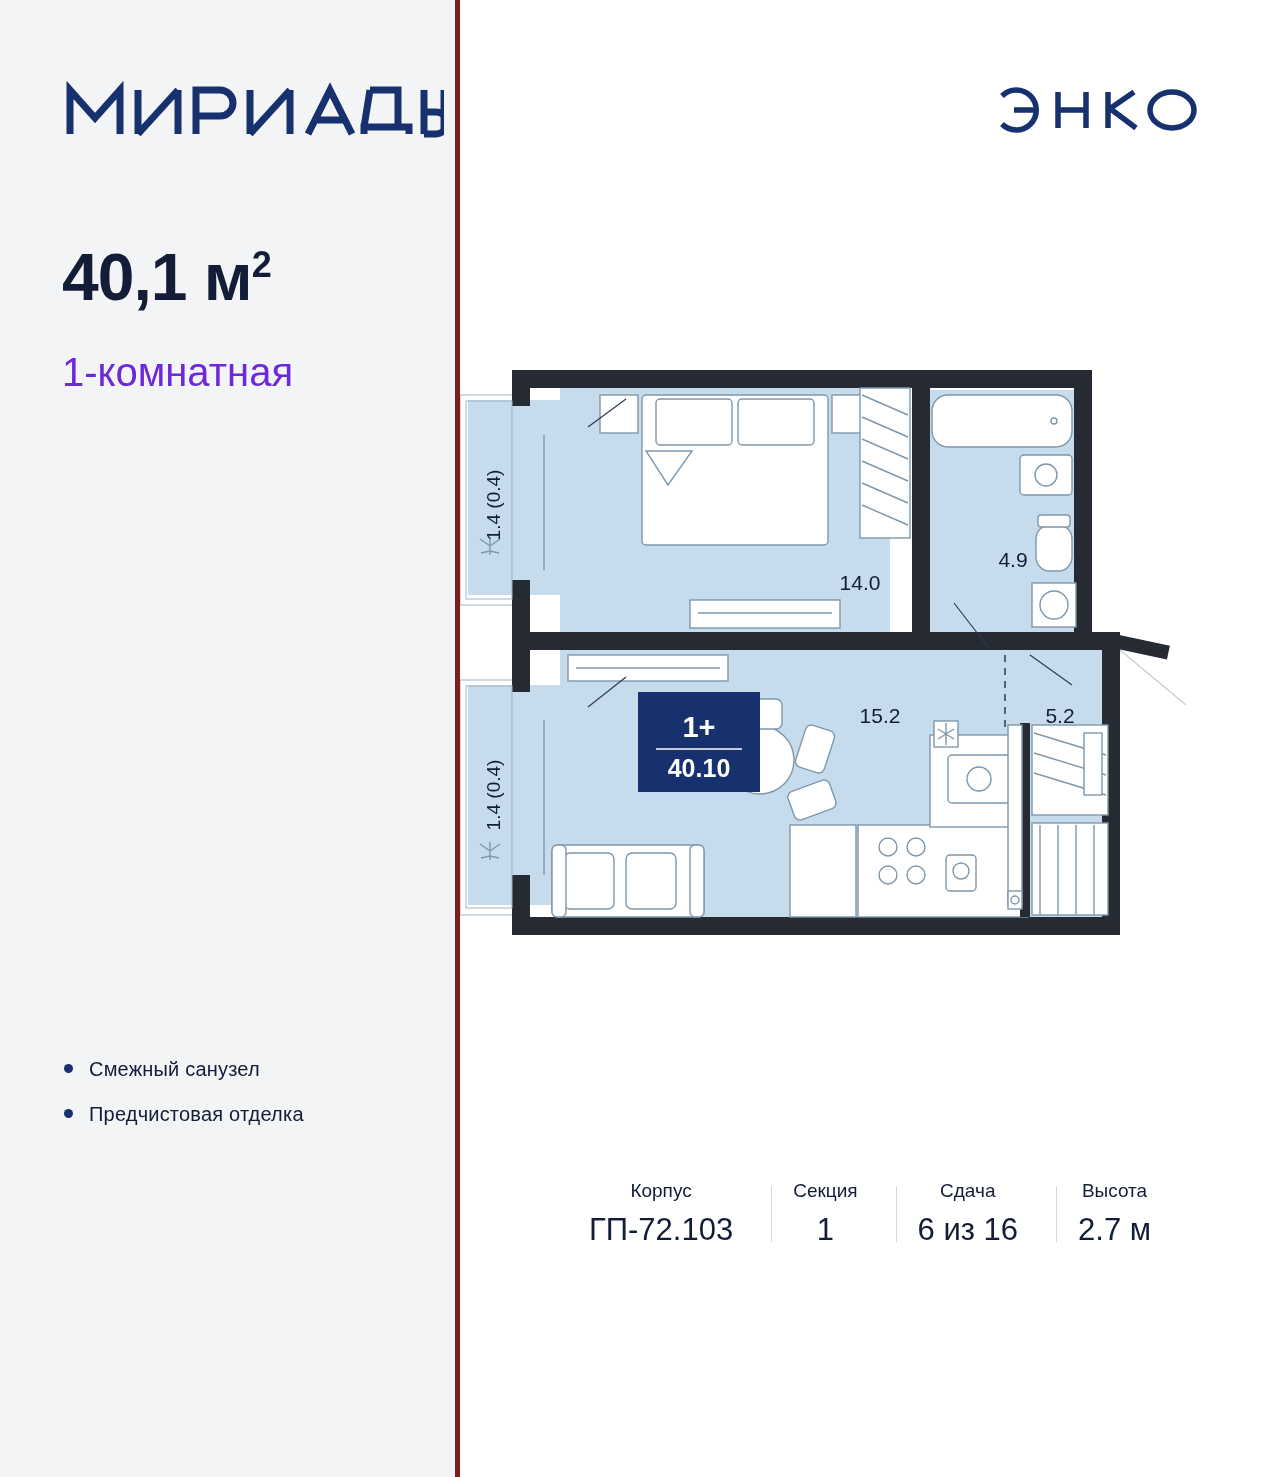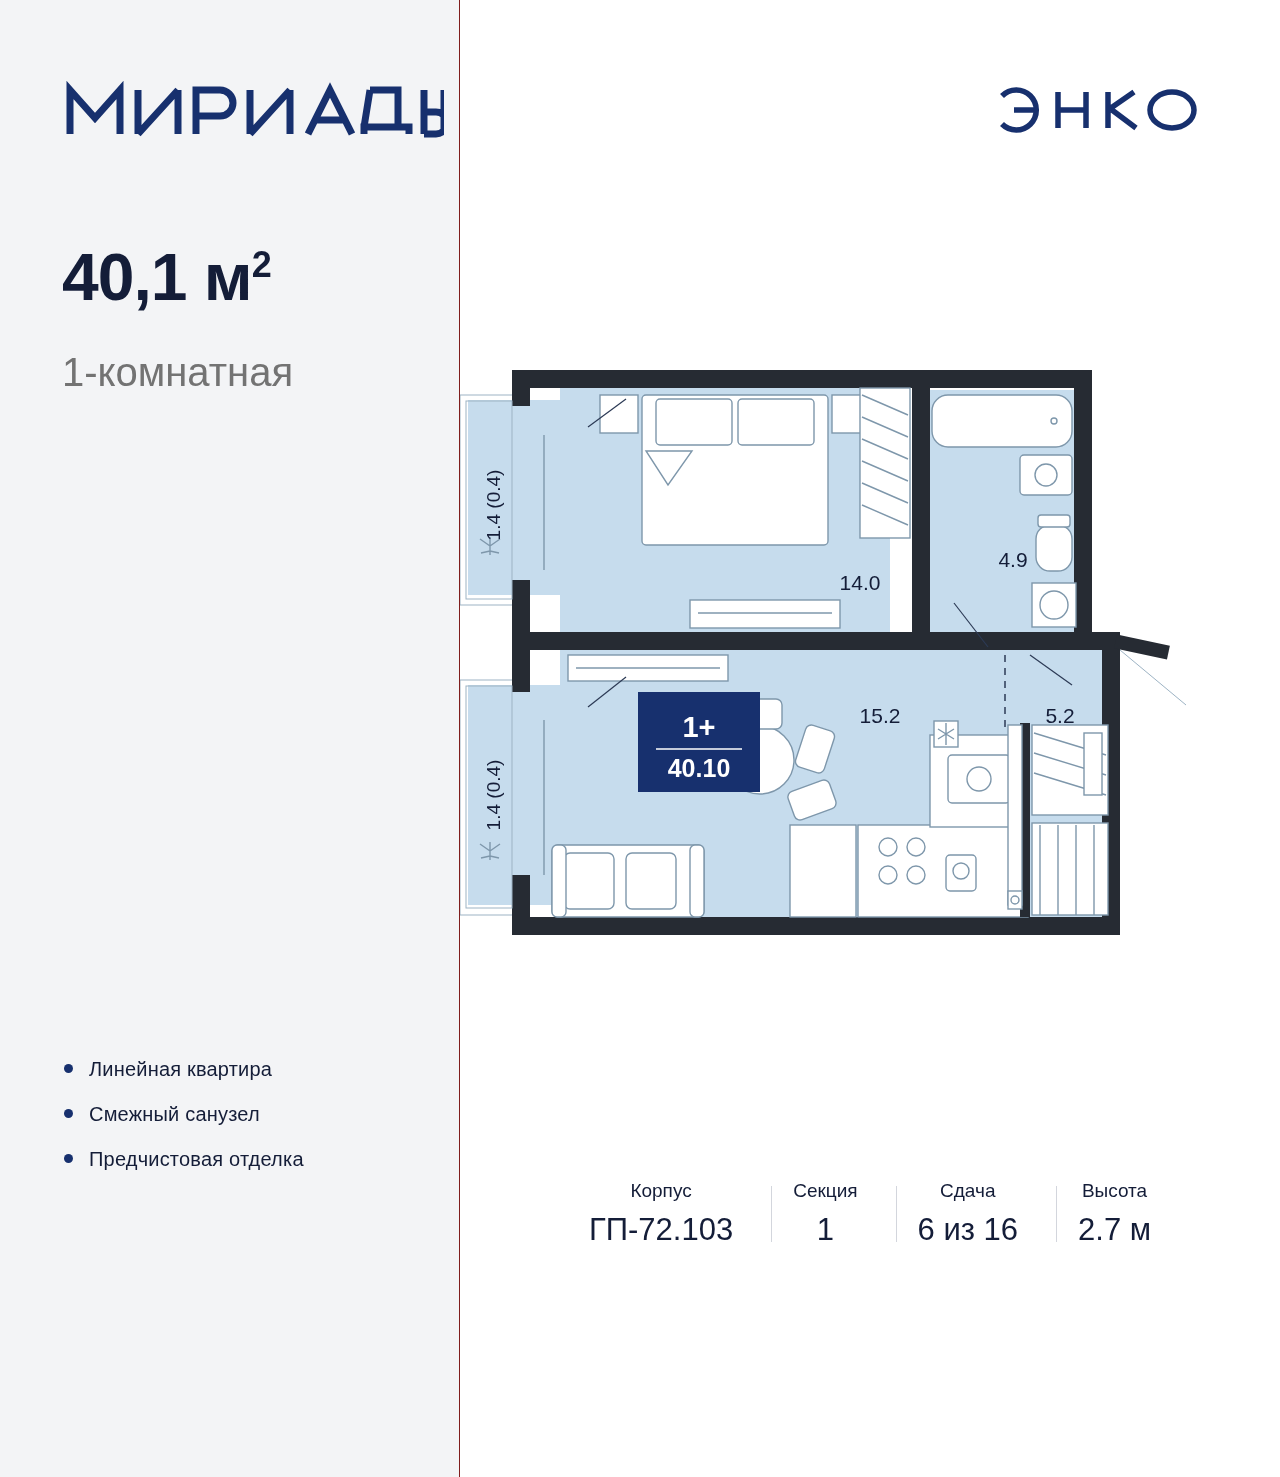--- a/index.html
+++ b/index.html
@@ -16,21 +16,21 @@
     overflow: hidden;
   }
 
   
   .left-panel {
     position: absolute;
     left: 0; top: 0;
     width: 460px;
     height: 1477px;
     background: #f3f4f6;
-    border-right: 1px solid #7f1d1d;
+    border-right: 5px solid #7f1d1d;
     box-sizing: border-box;
   }
 
   .brand-logo {
     position: absolute;
     left: 64px;
     top: 78px;
     width: 380px;
     height: 64px;
   }
@@ -50,21 +50,21 @@
     font-size: 36px;
     vertical-align: super;
     line-height: 0;
   }
   .rooms-label {
     position: absolute;
     left: 62px;
     top: 350px;
     font-size: 40px;
     font-weight: 400;
-    color: #737373;
+    color: #6d28d9;
     line-height: 1.1;
     white-space: nowrap;
   }
 
   .features {
     position: absolute;
     left: 64px;
     top: 1058px;
     width: 380px;
   }
@@ -175,24 +175,20 @@
     </svg>
   </div>
 
   <div class="area-value">
     <span>40,1 м</span><sup>2</sup>
   </div>
 
   <div class="rooms-label">1-комнатная</div>
 
   <div class="features">
-    <div class="feature">
-      <span class="bullet"></span>
-      <span>Линейная квартира</span>
-    </div>
     <div class="feature">
       <span class="bullet"></span>
       <span>Смежный санузел</span>
     </div>
     <div class="feature">
       <span class="bullet"></span>
       <span>Предчистовая отделка</span>
     </div>
   </div>
 </div>

